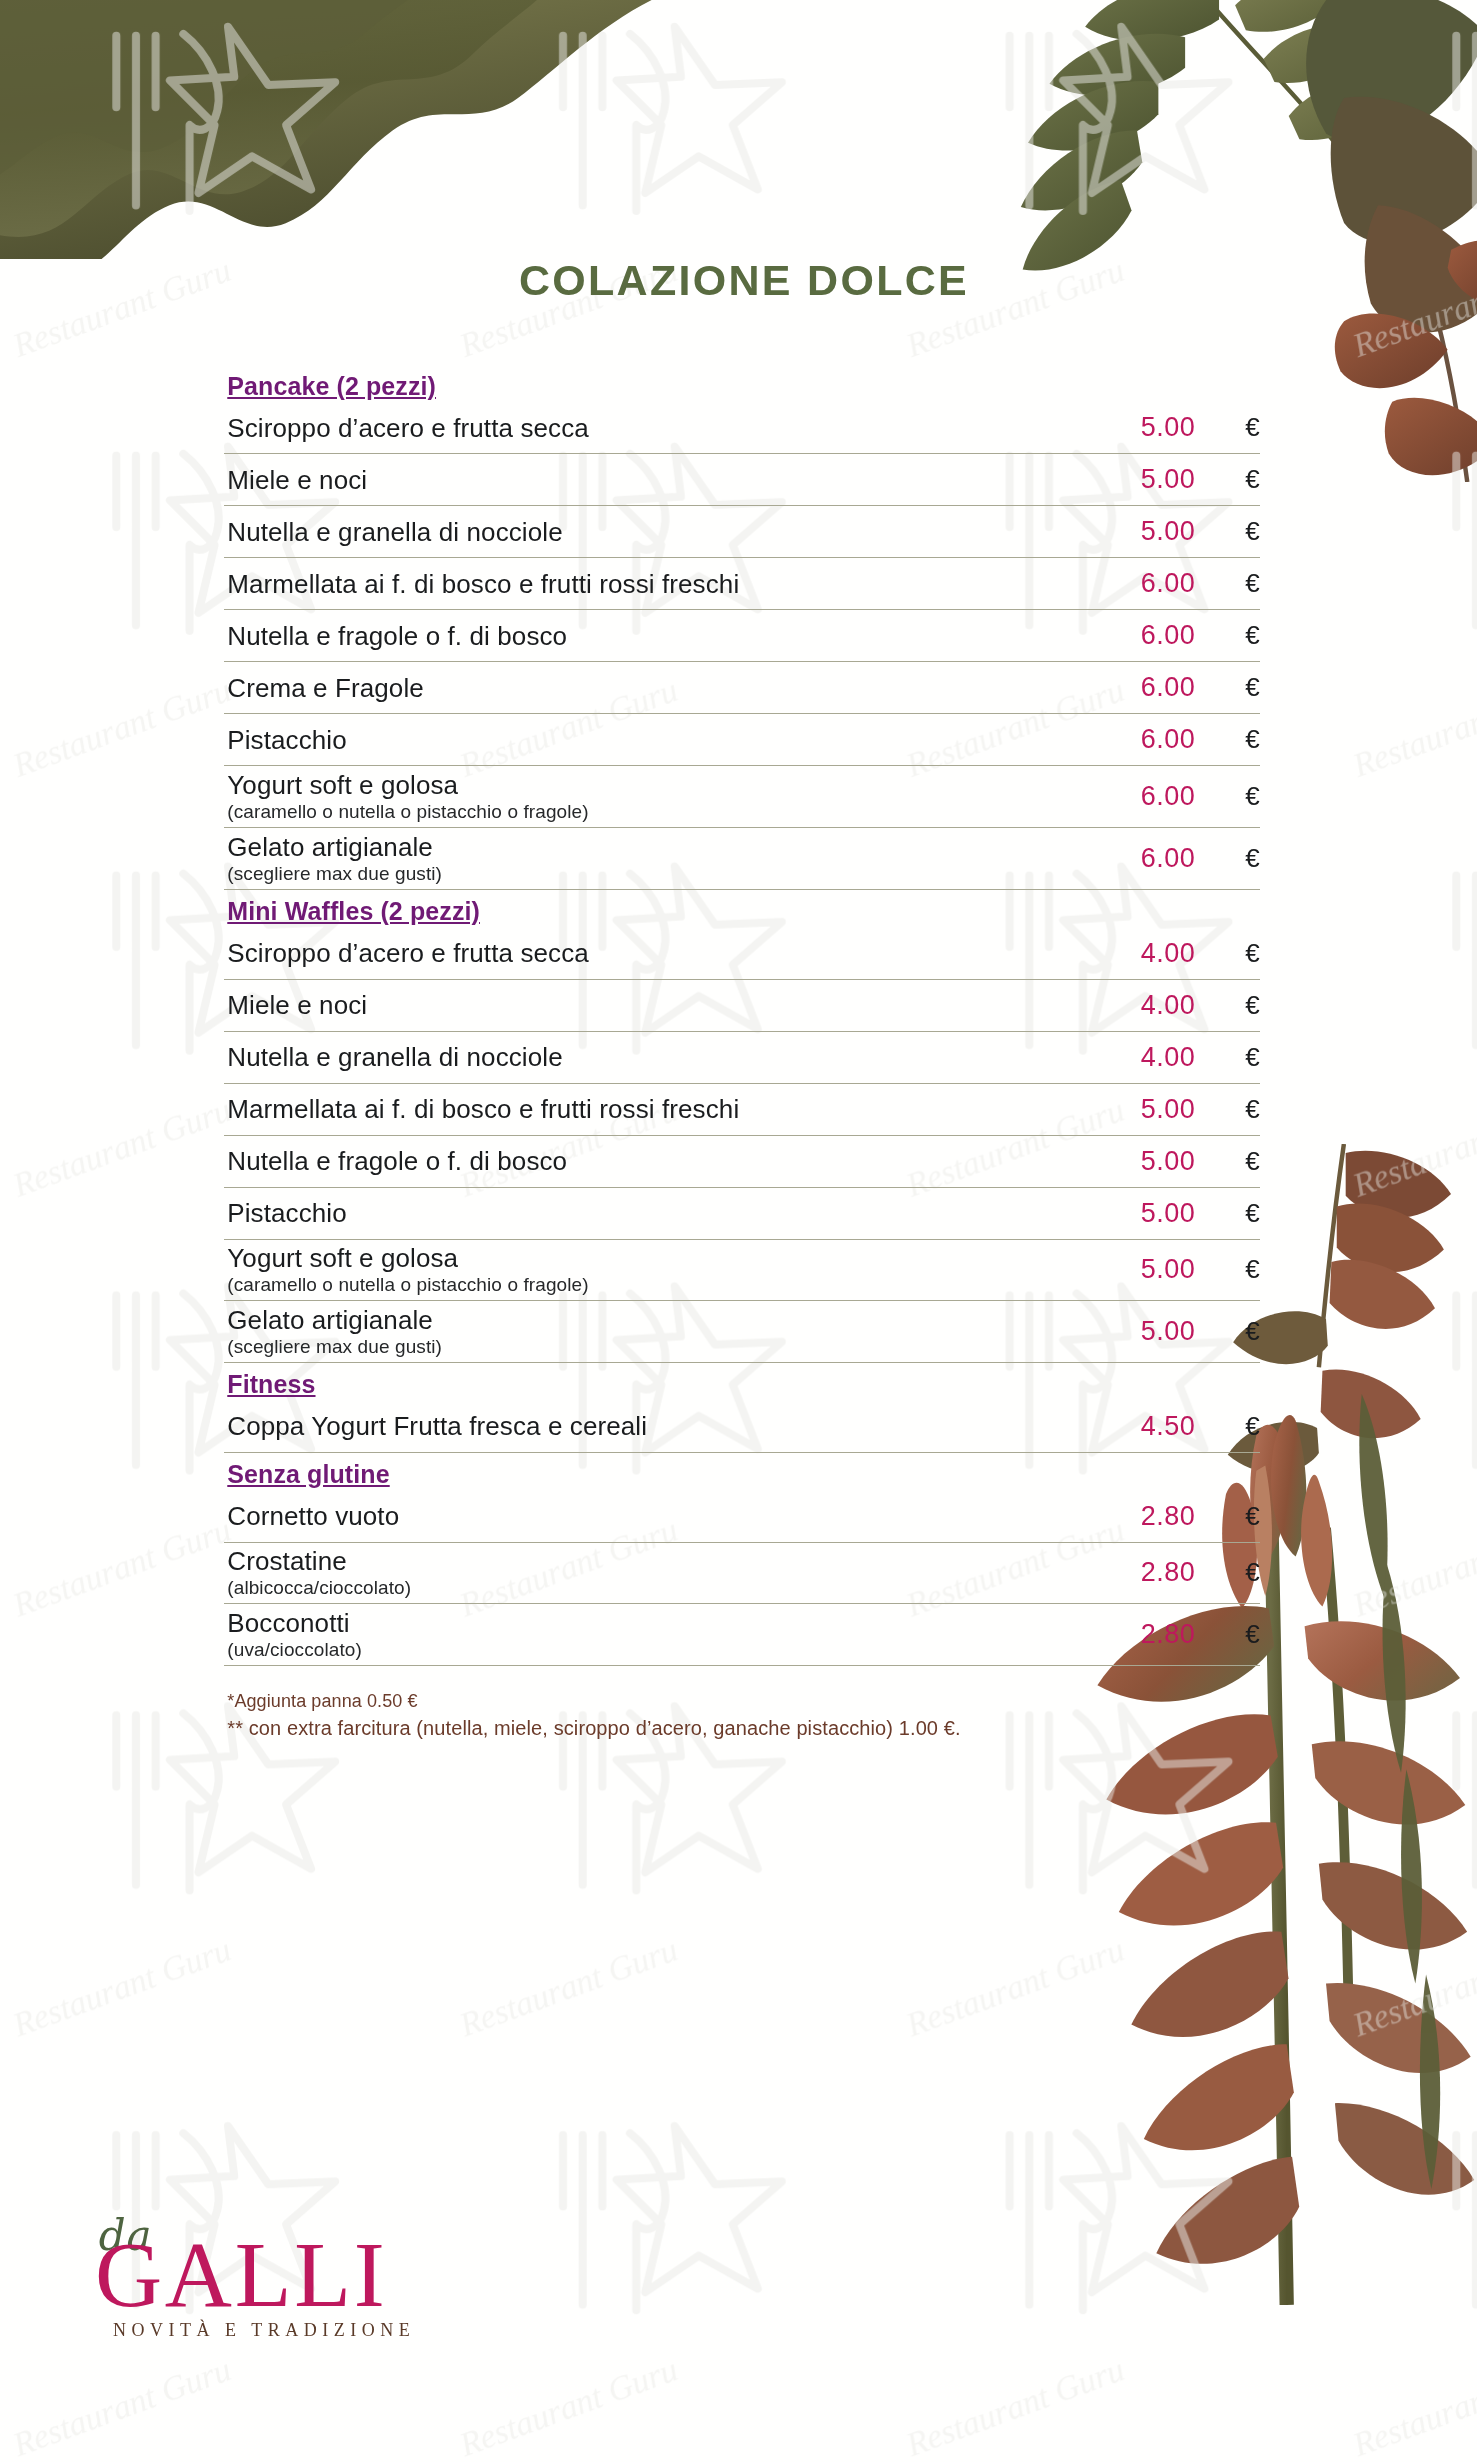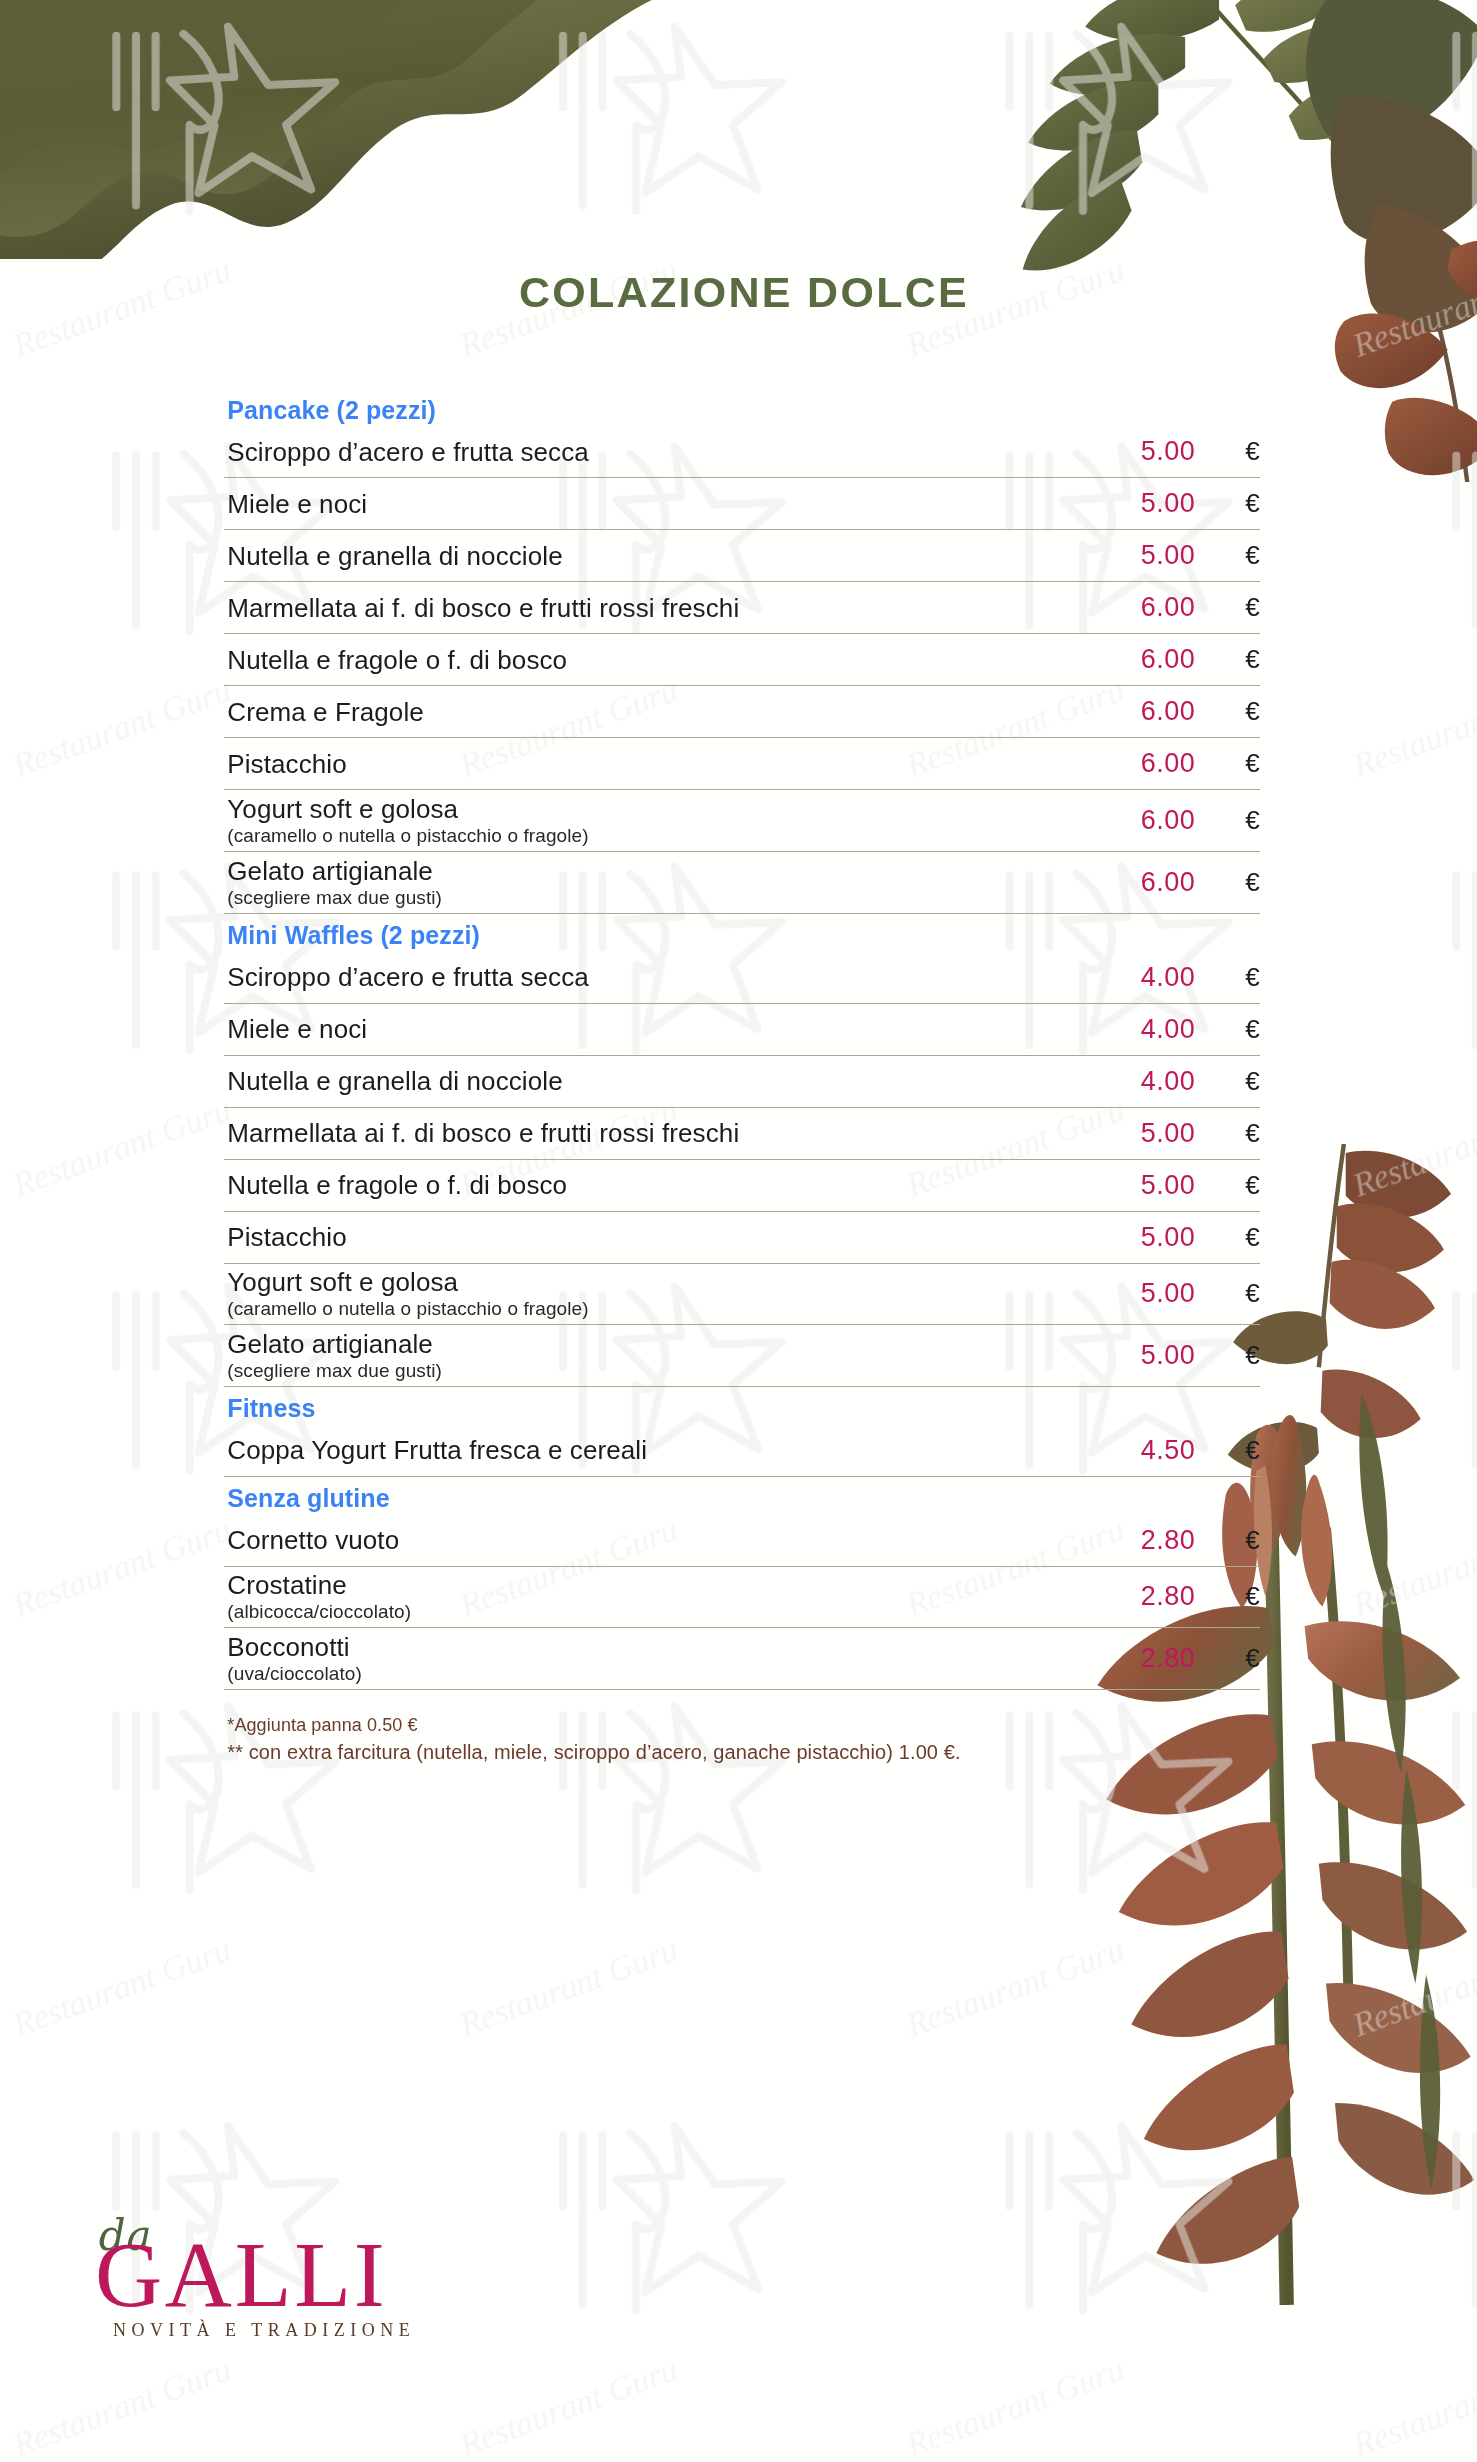--- a/index.html
+++ b/index.html
@@ -40,41 +40,42 @@
     width: 1478px;
   }
 
   #menu-title {
     text-align: center;
     color: #596b40;
     font-size: 43px;
     font-weight: bold;
     letter-spacing: 2.3px;
     padding-top: 256px;
-    margin: 12px;
+    margin: 0;
     font-family: "Liberation Sans", sans-serif;
     padding-left: 10px;
   }
 
   .menu-body {
     margin: 0 auto;
     width: 1036px;
     padding-left: 5.4px;
     padding-top: 55px;
   }
 
   .section { margin-bottom: 0; }
 
   .section-heading {
     font-size: 25px;
     font-weight: bold;
-    color: #3b82f6;
+    color: #701a75;
     letter-spacing: 0.1px;
     padding: 11.6px 0 1.8px 3.6px;
     font-family: "Liberation Sans", sans-serif;
+    text-decoration: underline;
   }
   .section-heading.tight { padding-top: 7.1px; }
 
   .row {
     display: flex;
     align-items: center;
     justify-content: space-between;
     border-bottom: 1.4px solid #a8a893;
     min-height: 52px;
     padding: 3.6px 0 3.6px 3.6px;

